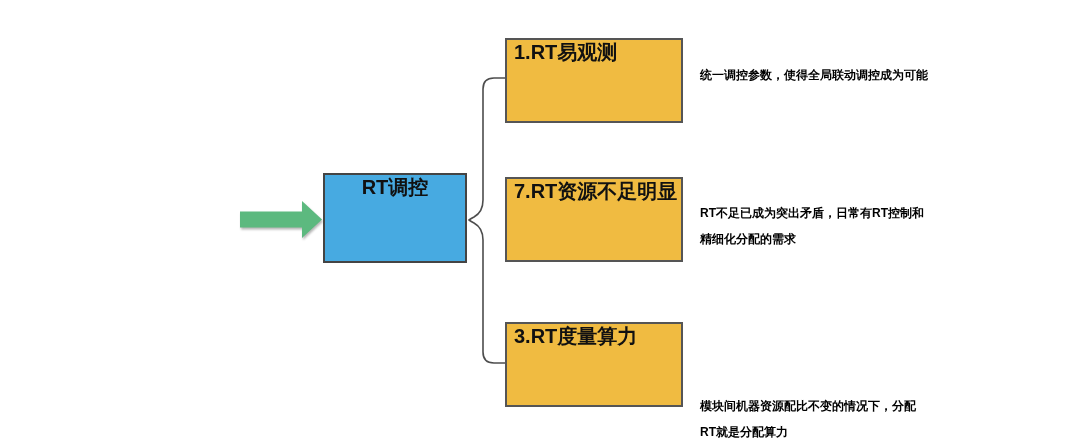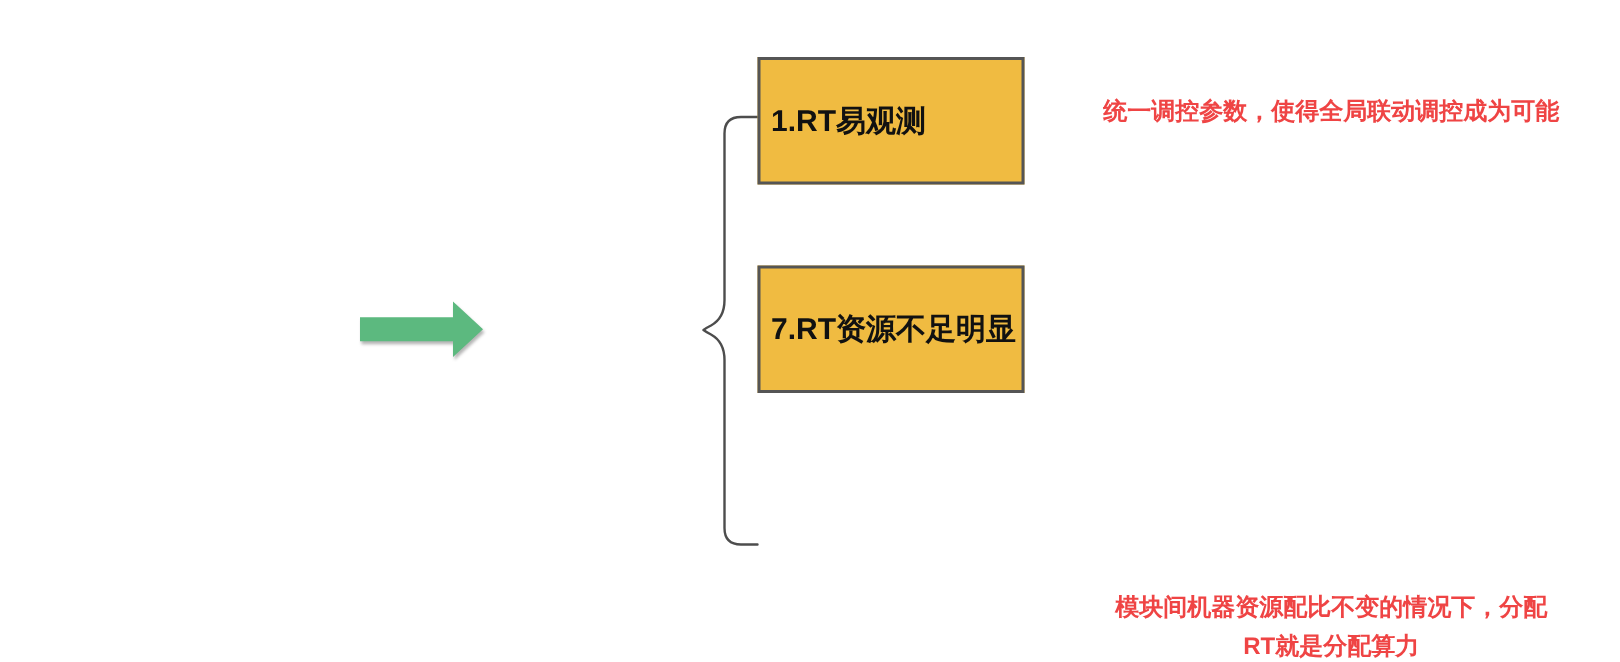--- a/index.html
+++ b/index.html
@@ -8,21 +8,21 @@
     width:1080px;height:441px;
     background:#ffffff;
     font-family:"Liberation Sans","DejaVu Sans",sans-serif;
     color:#111111;
     overflow:hidden;
   }
   .layer{position:absolute;left:0;top:0;width:1080px;height:441px;}
   .node{
     position:absolute;
     box-sizing:border-box;
-    display:flex;align-items:center;
+    display:flex;align-items:flex-start;
     font-weight:700;
     font-size:20px;
     line-height:1.2;
     color:#111111;
   }
   .ellipse{
     left:18px;top:143px;width:219px;height:157px;
     background:#a5d2a8;
     border:2px solid #4a4a4a;
     border-radius:50%;
@@ -42,49 +42,57 @@
     border:2px solid #555555;
     justify-content:flex-start;
     padding-left:7px;
   }
   .branch-1{top:38px;}
   .branch-2{top:177px;}
   .branch-3{top:322px;}
   .annotation{
     position:absolute;
     left:700px;width:375px;
-    font-size:16px;
+    font-size:12px;
     font-weight:600;
     line-height:26px;
-    text-align:center;
+    text-align:left;
     white-space:pre-line;
-    color:#ef4444;
+    color:#000000;
   }
   .annotation-1{top:62px;}
   .annotation-2{top:200px;}
   .annotation-3{top:347px;margin-top:46px;}
   .arrow-shadow{filter:drop-shadow(1px 2px 1px rgba(90,90,90,0.45));}
   .label{display:inline-block;}
 </style>
 </head>
 <body>
 
 <div class="canvas">
 
   <svg class="layer" viewBox="0 0 1080 441">
     <path d="M 505 78 H 494 Q 483 78 483 89 V 200 Q 483 212 474 217 Q 471 218.5 469 220 Q 471 221.5 474 223 Q 483 228 483 240 V 352 Q 483 363 494 363 H 505" fill="none" stroke-width="1.6" stroke-linejoin="round" stroke-linecap="round" stroke="#4d4d4d"></path>
     <polygon class="arrow-shadow" points="240,211.5 302,211.5 302,201 322,219.5 302,238 302,227.5 240,227.5" fill="#5cb97f"></polygon>
   </svg>
 
 
+  <div class="node center-box">
+    <span class="label">RT调控</span>
+  </div>
 
   <div class="node branch-box branch-1">
     <span class="label">1.RT易观测</span>
   </div>
   <div class="node branch-box branch-2">
     <span class="label">7.RT资源不足明显</span>
   </div>
+  <div class="node branch-box branch-3">
+    <span class="label">3.RT度量算力</span>
+  </div>
 
   <div class="annotation annotation-1">统一调控参数，使得全局联动调控成为可能</div>
+  <div class="annotation annotation-2">RT不足已成为突出矛盾，日常有RT控制和
+精细化分配的需求</div>
   <div class="annotation annotation-3">模块间机器资源配比不变的情况下，分配
 RT就是分配算力</div>
 
 </div>
 
 </body></html>

